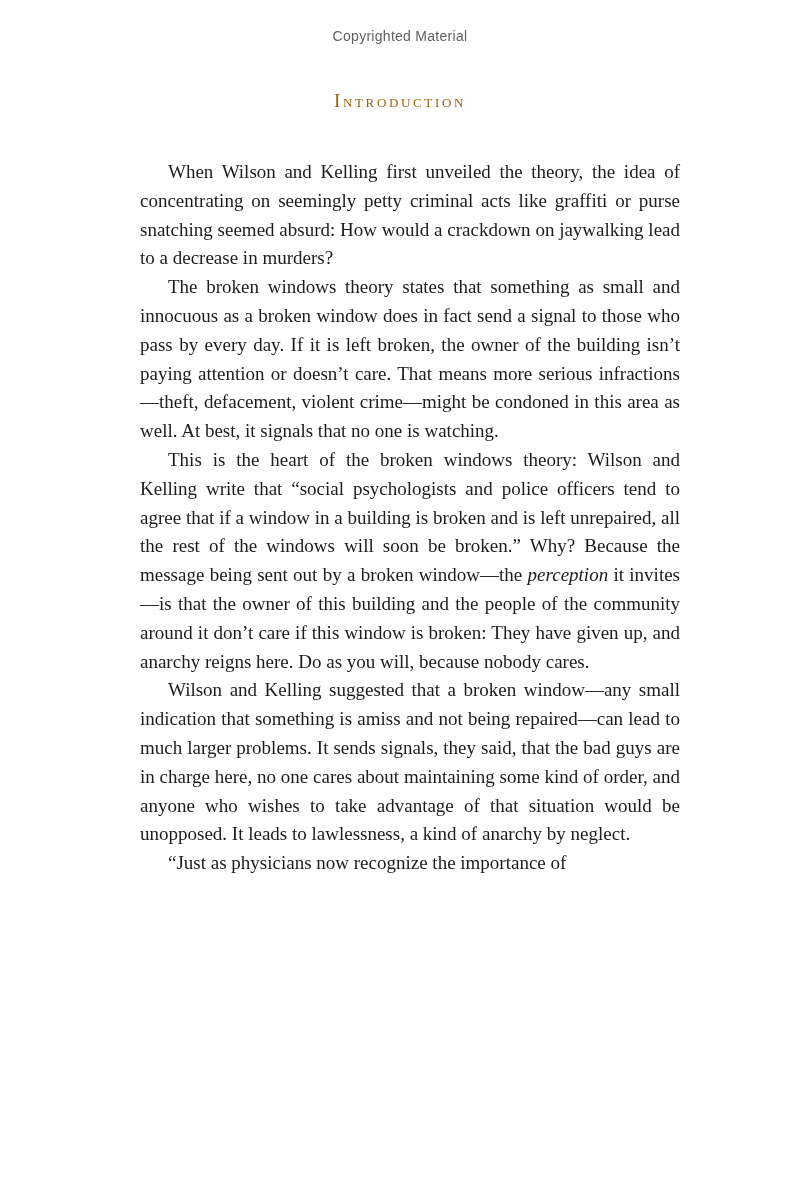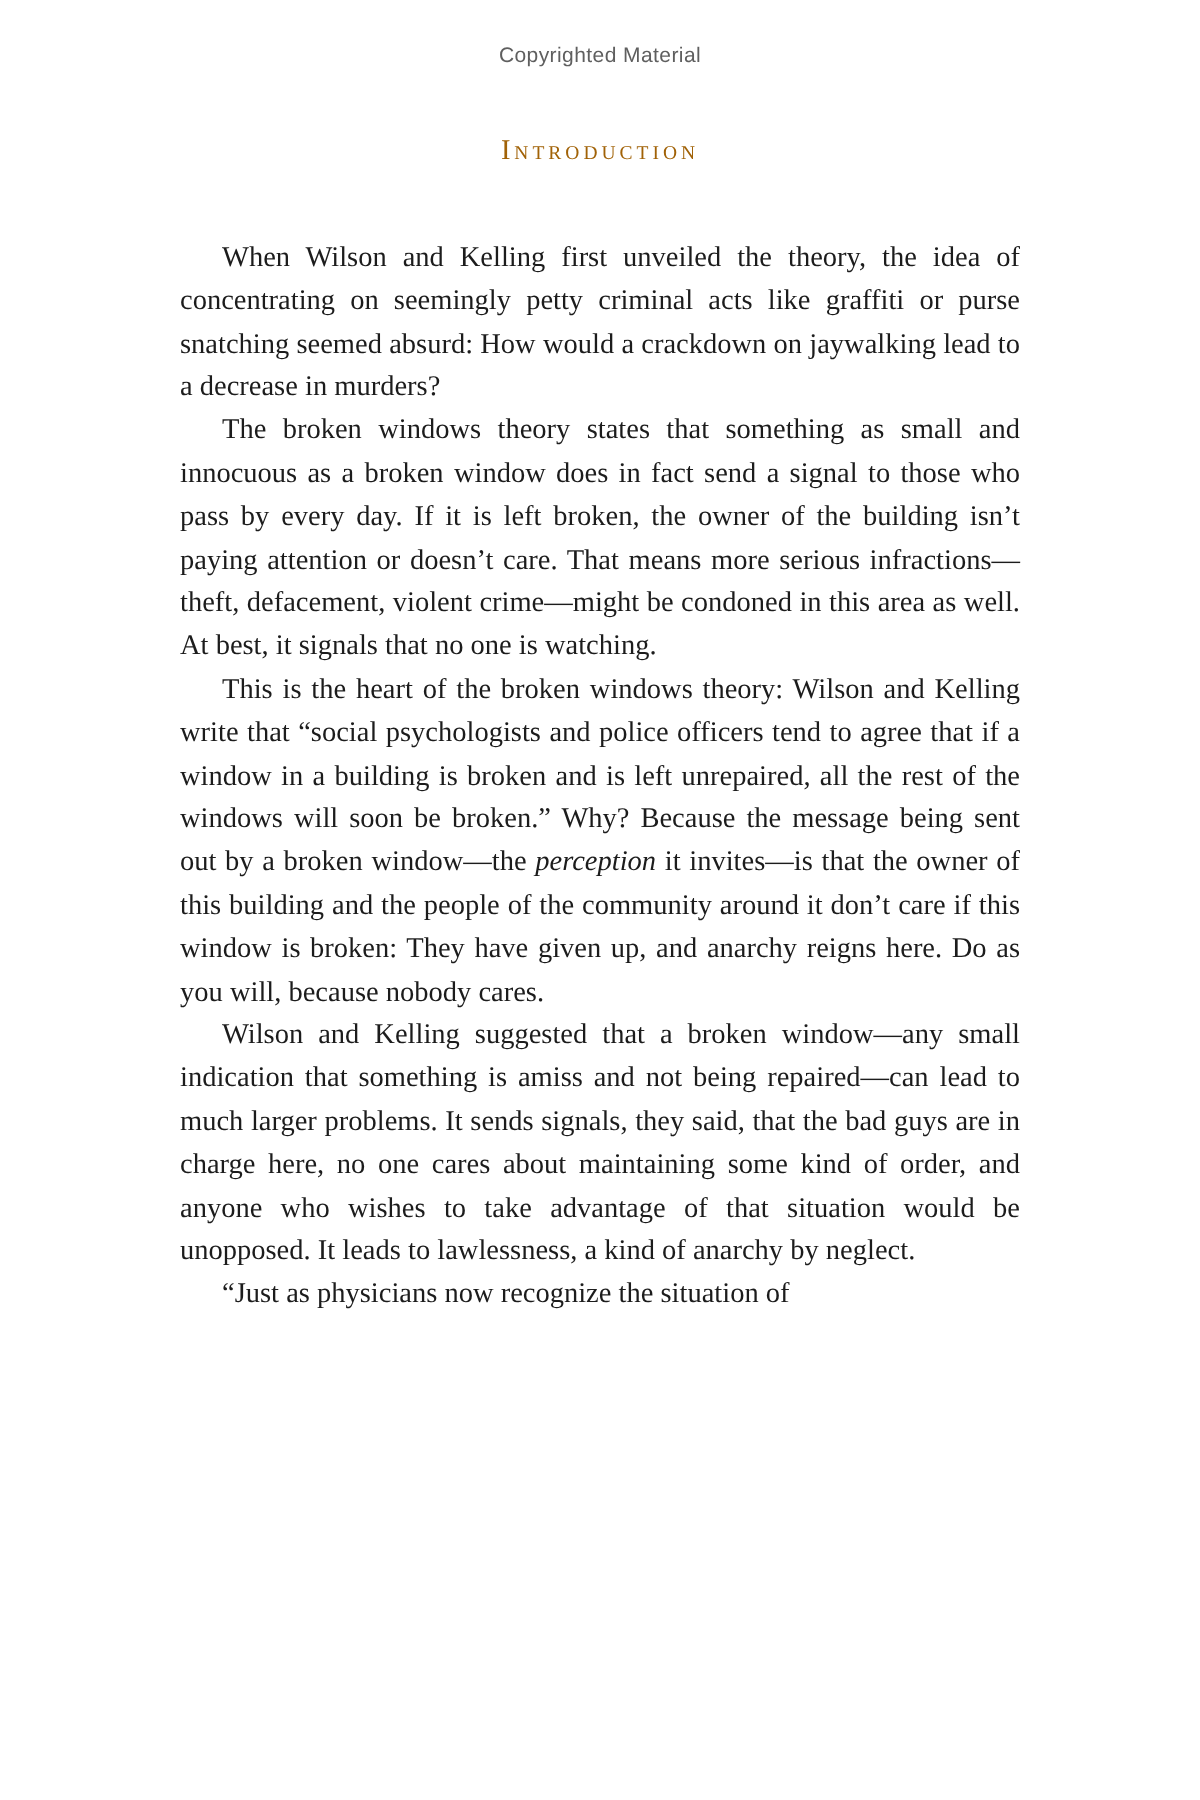--- a/index.html
+++ b/index.html
@@ -48,20 +48,21 @@
     line-height: 28.8px;
     text-align: justify;
     color: #1c1c1c;
   }
   .body-text p {
     margin: 0;
     padding: 0;
   }
   .body-text p.indent {
     text-indent: 28px;
+    margin-left: 20px;
   }
   .body-text em {
     font-style: italic;
   }
   .page-number {
     position: absolute;
     top: 1106px;
     left: 0;
     width: 100%;
     text-align: left;
@@ -75,19 +76,19 @@
 <div class="page">
   <div class="copyright top">Copyrighted Material</div>
 
   <div class="chapter-header">Introduction</div>
 
   <div class="body-text" id="body-text">
       <p class="indent"><span>When Wilson and Kelling first unveiled the theory, the idea of concentrating on seemingly petty criminal acts like graffiti or purse snatching seemed absurd: How would a crackdown on jaywalking lead to a decrease in murders?</span></p>
       <p class="indent"><span>The broken windows theory states that something as small and innocuous as a broken window does in fact send a signal to those who pass by every day. If it is left broken, the owner of the building isn’t paying attention or doesn’t care. That means more serious infractions—theft, defacement, violent crime—might be condoned in this area as well. At best, it signals that no one is watching.</span></p>
       <p class="indent"><span>This is the heart of the broken windows theory: Wilson and Kelling write that “social psychologists and police officers tend to agree that if a window in a building is broken and is left unrepaired, all the rest of the windows will soon be broken.” Why? Because the message being sent out by a broken window—the </span><em>perception</em><span> it invites—is that the owner of this building and the people of the community around it don’t care if this window is broken: They have given up, and anarchy reigns here. Do as you will, because nobody cares.</span></p>
       <p class="indent"><span>Wilson and Kelling suggested that a broken window—any small indication that something is amiss and not being repaired—can lead to much larger problems. It sends signals, they said, that the bad guys are in charge here, no one cares about maintaining some kind of order, and anyone who wishes to take advantage of that situation would be unopposed. It leads to lawlessness, a kind of anarchy by neglect.</span></p>
-      <p class="indent"><span>“Just as physicians now recognize the situation of</span></p>
+      <p class="indent"><span>“Just as physicians now recognize the importance of</span></p>
     </div>
 
   <div class="page-number">xiii</div>
 
   <div class="copyright bottom">Copyrighted Material</div>
 </div>
 
 </body></html>

